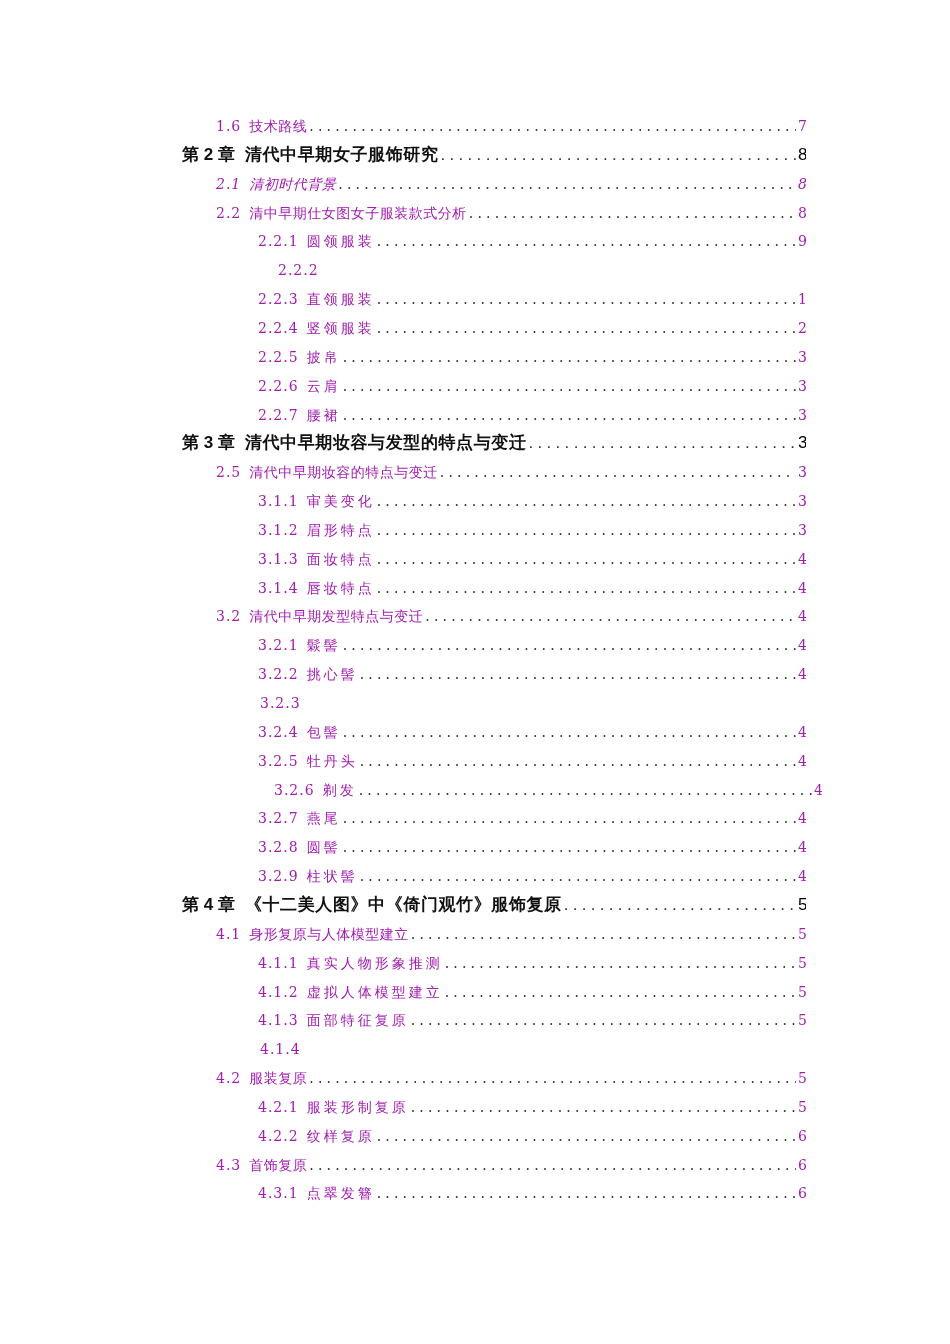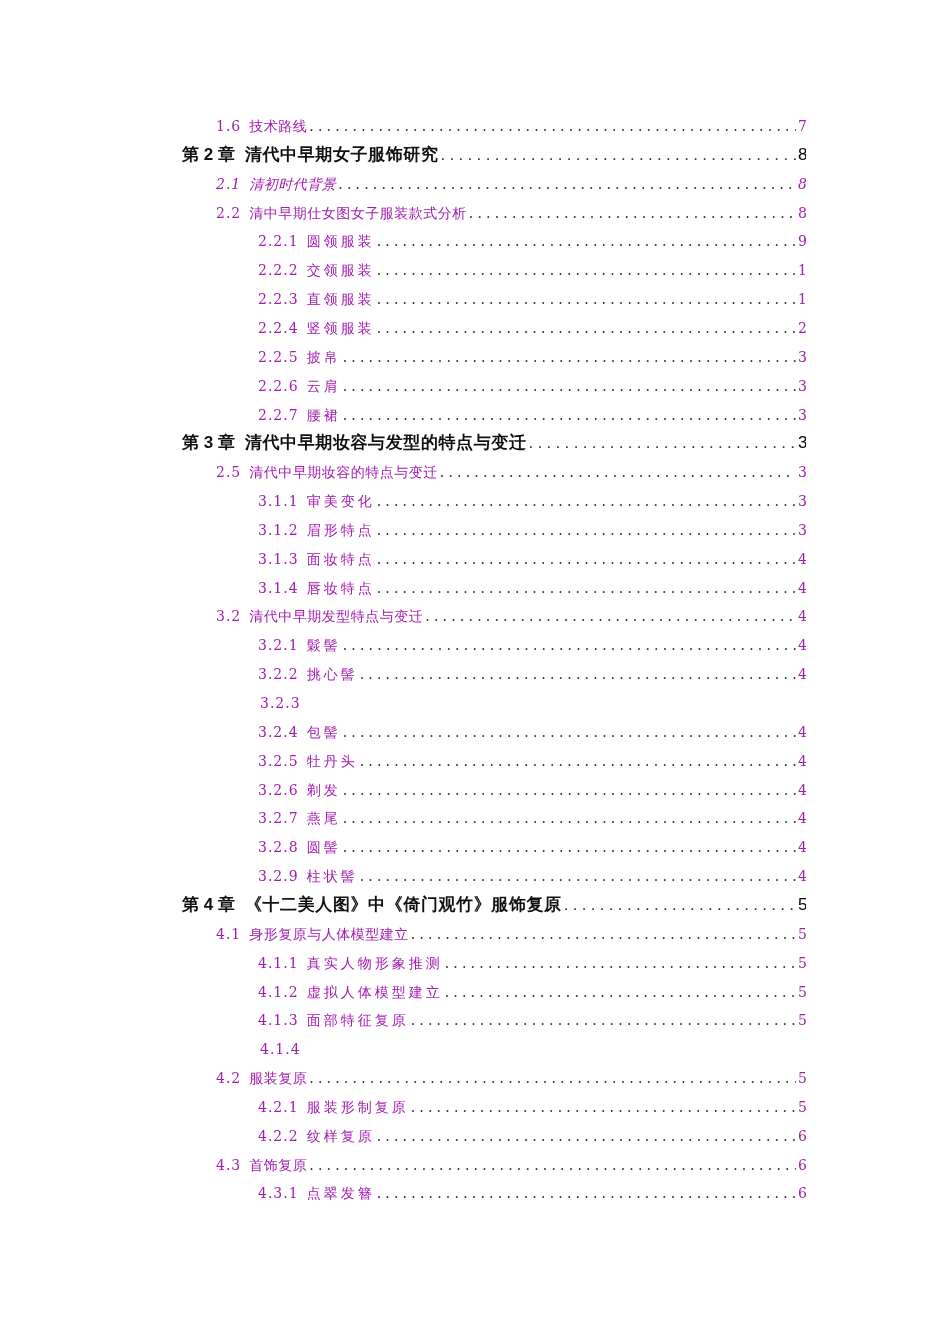--- a/index.html
+++ b/index.html
@@ -71,21 +71,21 @@
         <span class="title">清中早期仕女图女子服装款式分析</span>
         <span class="leader"></span>
         <span class="page-num">8</span>
       </div>
       <div class="entry l3" style="left: 258px; width: 548px; top: 115.4px;">
         <span class="num">2.2.1</span>
         <span class="title">圆领服装</span>
         <span class="leader"></span>
         <span class="page-num">9</span>
       </div>
-      <div class="entry l3" style="left: 258px; width: 548px; top: 144.25px;">
+      <div class="entry l3" style="left: 276px; width: 548px; top: 144.25px; flex-direction: column;">
         <span class="num">2.2.2</span>
         <span class="title">交领服装</span>
         <span class="leader"></span>
         <span class="page-num">15</span>
       </div>
       <div class="entry l3" style="left: 258px; width: 548px; top: 173.1px;">
         <span class="num">2.2.3</span>
         <span class="title">直领服装</span>
         <span class="leader"></span>
         <span class="page-num">16</span>
@@ -179,21 +179,21 @@
         <span class="title">包髻</span>
         <span class="leader"></span>
         <span class="page-num">44</span>
       </div>
       <div class="entry l3" style="left: 258px; width: 548px; top: 634.7px;">
         <span class="num">3.2.5</span>
         <span class="title">牡丹头</span>
         <span class="leader"></span>
         <span class="page-num">44</span>
       </div>
-      <div class="entry l3" style="left: 258px; width: 548px; top: 663.55px;">
+      <div class="entry l3" style="left: 274px; width: 548px; top: 663.55px;">
         <span class="num">3.2.6</span>
         <span class="title">剃发</span>
         <span class="leader"></span>
         <span class="page-num">46</span>
       </div>
       <div class="entry l3" style="left: 258px; width: 548px; top: 692.4px;">
         <span class="num">3.2.7</span>
         <span class="title">燕尾</span>
         <span class="leader"></span>
         <span class="page-num">47</span>

